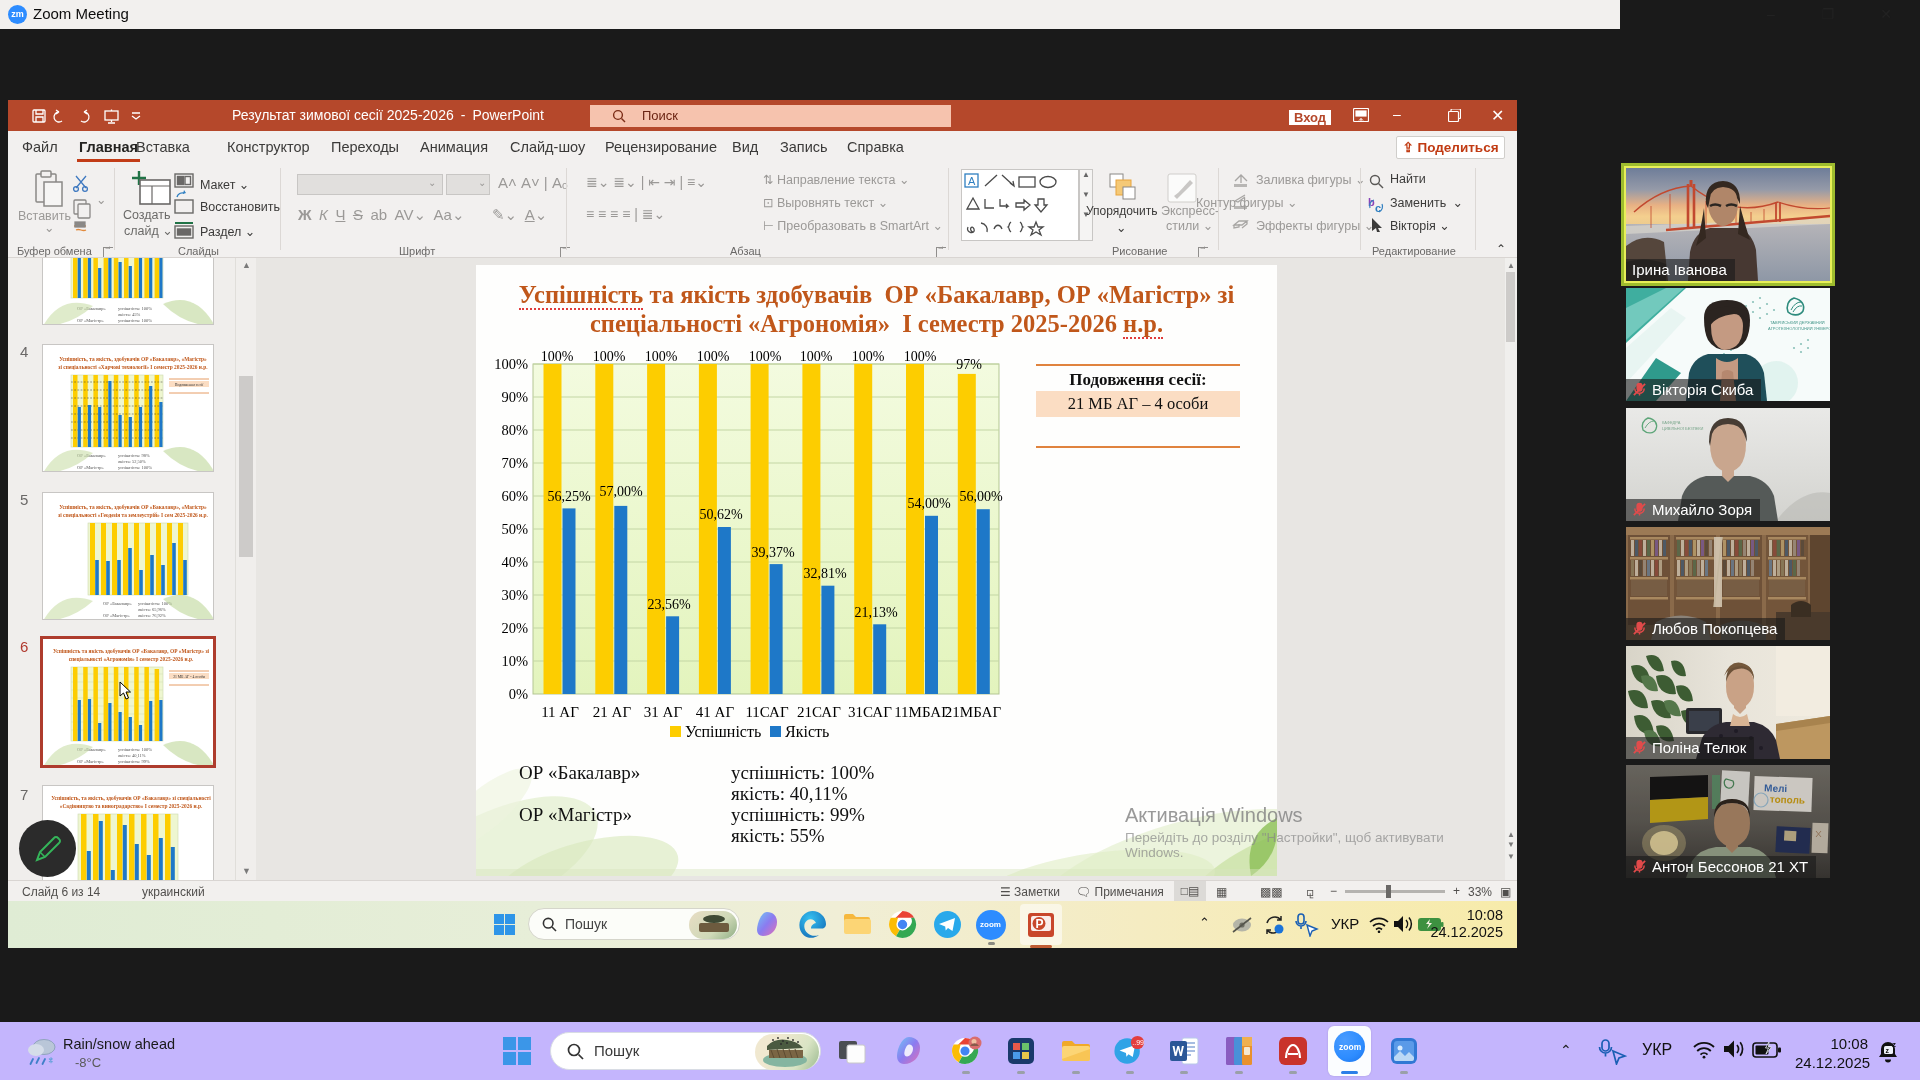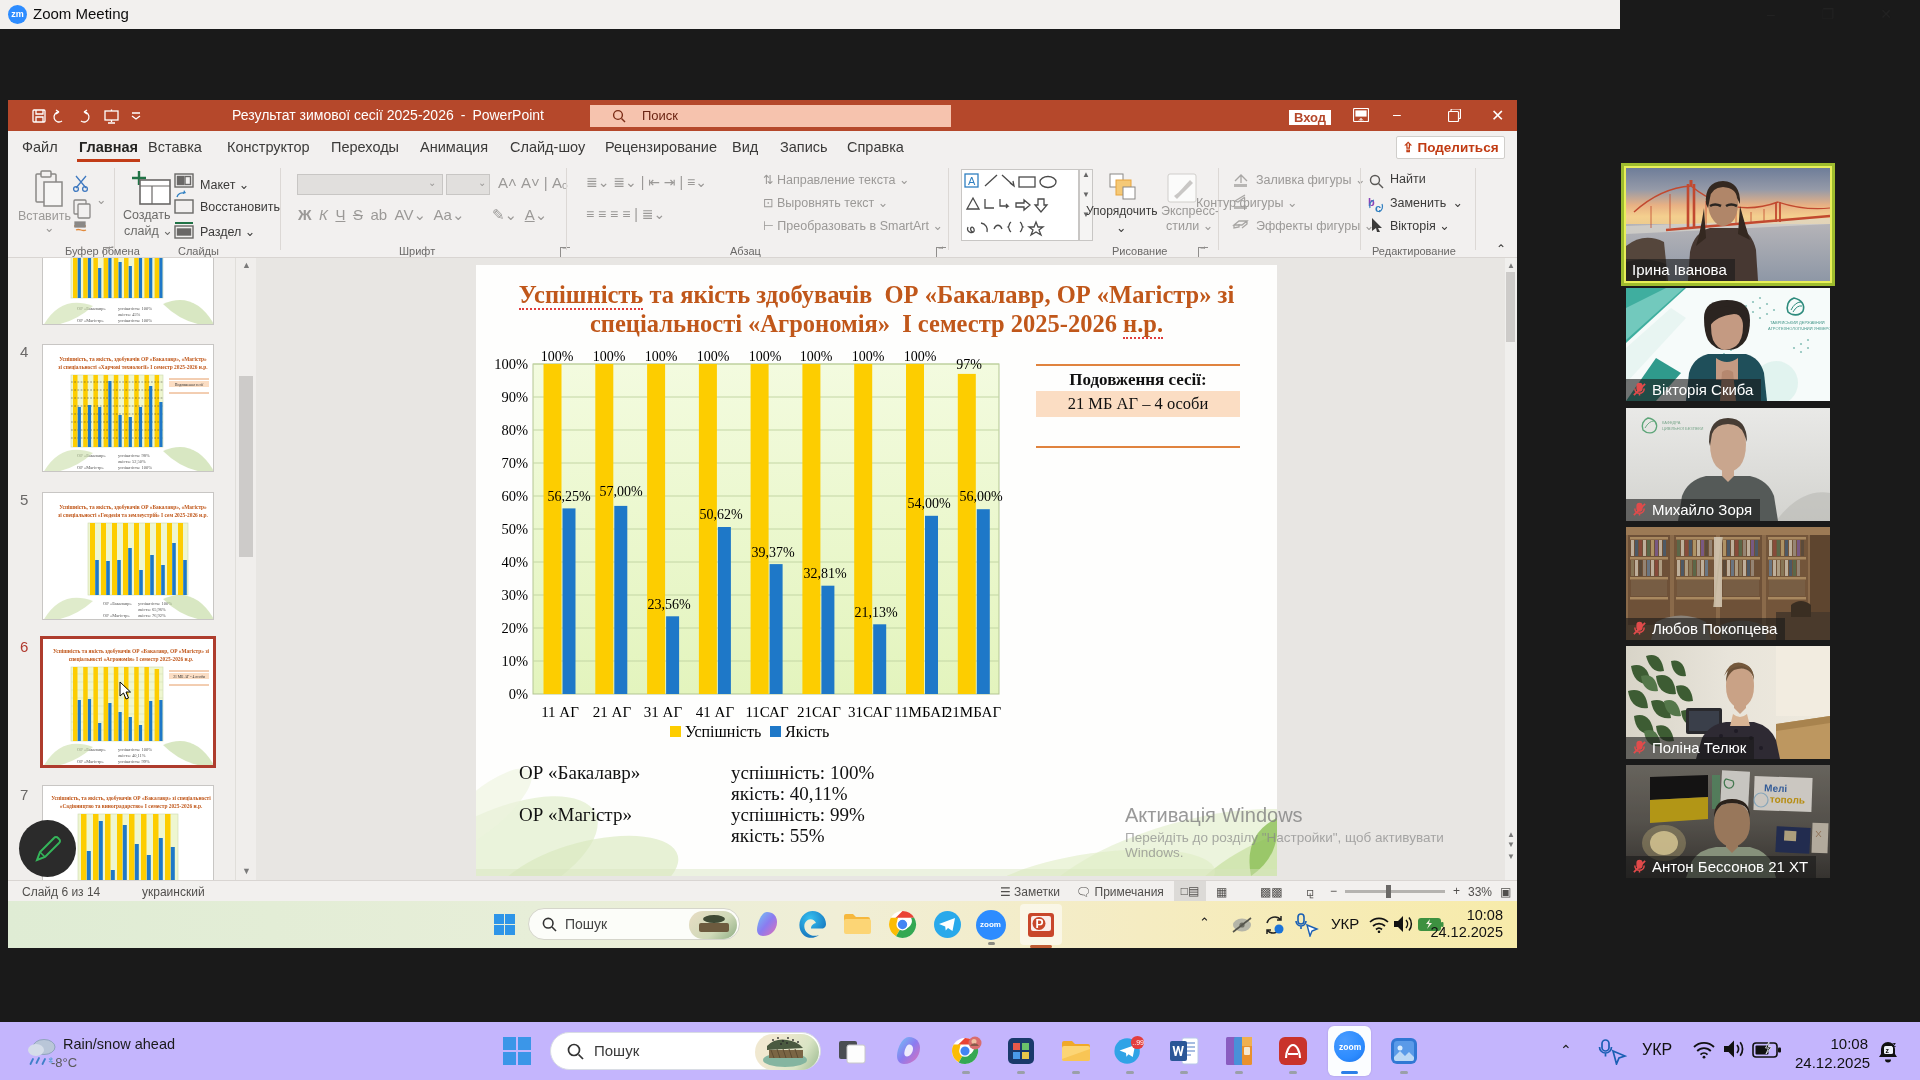--- a/index.html
+++ b/index.html
@@ -112,21 +112,21 @@
     <div class="qat" style="left:1385px;top:6px;">–</div>
     <svg style="position:absolute;left:1440px;top:9px;" width="13" height="13" viewBox="0 0 13 13" fill="none" stroke="#fff" stroke-width="1.2">
         <rect x="0.5" y="2.5" width="10" height="10" rx="1"></rect>
         <path d="M3 2.5 v-1.5 a1 1 0 0 1 1 -1 h7.5 a1 1 0 0 1 1 1 v7.5 a1 1 0 0 1 -1 1 h-1.5" fill="none"></path>
       </svg>
     <div class="qat" style="left:1483px;top:6px;font-size:16px;">✕</div>
   </div>
   <div id="tabs" class="abs">
     <span style="left:14px;">Файл</span>
     <span class="active" style="left:71px;">Главная</span>
-    <span style="left:140px;text-align:right;">Вставка</span>
+    <span style="left:128px;text-align:right;">Вставка</span>
     <span style="left:219px;">Конструктор</span>
     <span style="left:323px;">Переходы</span>
     <span style="left:412px;">Анимация</span>
     <span style="left:502px;">Слайд-шоу</span>
     <span style="left:597px;">Рецензирование</span>
     <span style="left:724px;">Вид</span>
     <span style="left:772px;">Запись</span>
     <span style="left:839px;">Справка</span>
     <div style="position:absolute;left:1388px;top:5px;width:109px;height:23px;background:#fff;border:1px solid #d0cecb;border-radius:2px;color:#c13b13;font-weight:bold;font-size:13.5px;text-align:center;line-height:21px;">⇪ Поделиться</div>
   </div>
@@ -144,21 +144,21 @@
           <path d="M4 2 l10 12 M14 2 l-10 12" stroke="#3f79c0"></path>
           <circle cx="4" cy="15" r="2.4" stroke="#3f79c0"></circle>
           <circle cx="13" cy="15" r="2.4" stroke="#3f79c0"></circle>
           <rect x="2" y="26" width="12" height="14" rx="1"></rect>
           <rect x="6" y="30" width="12" height="14" rx="1" fill="#f2f0ef"></rect>
           <path d="M2 52 l12 0 M4 56 c4 -2 6 2 10 0" stroke="#e28a3c"></path>
           <rect x="3" y="48" width="10" height="5" fill="#8a8886"></rect>
         </g>
       </svg>
     <div class="rtext" style="left:88px;top:28px;">⌄</div>
-    <div class="glabel" style="left:9px;margin-left:48px;">Буфер обмена</div>
+    <div class="glabel" style="left:9px;">Буфер обмена</div>
     <div class="dlg" style="left:95px;"></div>
     <div class="gsep" style="left:106px;"></div>
 
     <svg style="position:absolute;left:118px;top:6px;" width="46" height="38" viewBox="0 0 46 38" fill="none">
         <path d="M6 4 h14 M13 -3 v14" transform="translate(0,4)" stroke="#217346" stroke-width="2.4"></path>
         <rect x="14" y="10" width="30" height="24" stroke="#6a6867" stroke-width="1.6" fill="#fff"></rect>
         <path d="M14 16 h30 M26 16 v18" stroke="#6a6867" stroke-width="1.2"></path>
       </svg>
     <div class="rtext2" style="left:115px;top:44px;color:#6b6a68;">Создать</div>
     <div class="rtext2" style="left:116px;top:59px;color:#6b6a68;">слайд ⌄</div>
@@ -1102,21 +1102,21 @@
 </div>
 
 <div id="rtask" class="abs">
   <svg style="position:absolute;left:26px;top:13px;" width="32" height="32" viewBox="0 0 32 32">
     <ellipse cx="18" cy="12" rx="11" ry="7.5" fill="#b9c6d8" stroke="#8fa3bd" stroke-width="1"></ellipse>
     <ellipse cx="10" cy="15" rx="8" ry="6" fill="#d5dde9"></ellipse>
     <path d="M7 24 l-2.5 5 M13 23 l-2.5 5 M19 24 l-2.5 5" stroke="#3f7fc9" stroke-width="1.8" stroke-linecap="round"></path>
     <path d="M23 23.5 l3.5 3.5 M26.5 23.5 l-3.5 3.5 M25 22.3 v6" stroke="#6aa3dd" stroke-width="1.1"></path>
   </svg>
   <div style="position:absolute;left:63px;top:14px;font-size:14.5px;color:#1a1a1a;">Rain/snow ahead</div>
-  <div style="position:absolute;left:51px;top:33px;font-size:13px;color:#5a5a5a;">-8°C</div>
+  <div style="position:absolute;left:75px;top:33px;font-size:13px;color:#5a5a5a;">-8°C</div>
   <svg style="position:absolute;left:503px;top:15px;" width="28" height="28" viewBox="0 0 28 28">
       <rect x="0" y="0" width="13" height="13" fill="#3b96e8"></rect>
       <rect x="15" y="0" width="13" height="13" fill="#3b96e8"></rect>
       <rect x="0" y="15" width="13" height="13" fill="#3b96e8"></rect>
       <rect x="15" y="15" width="13" height="13" fill="#3b96e8"></rect>
     </svg>
   <div style="position:absolute;left:550px;top:10px;width:271px;height:38px;background:#fff;border:1px solid #d8dce4;border-radius:19px;">
     <svg style="position:absolute;left:16px;top:10px;" width="17" height="17" viewBox="0 0 17 17" fill="none" stroke="#333" stroke-width="1.7">
         <circle cx="7" cy="7" r="5.5"></circle>
         <path d="M11.5 11.5 L16 16"></path>

